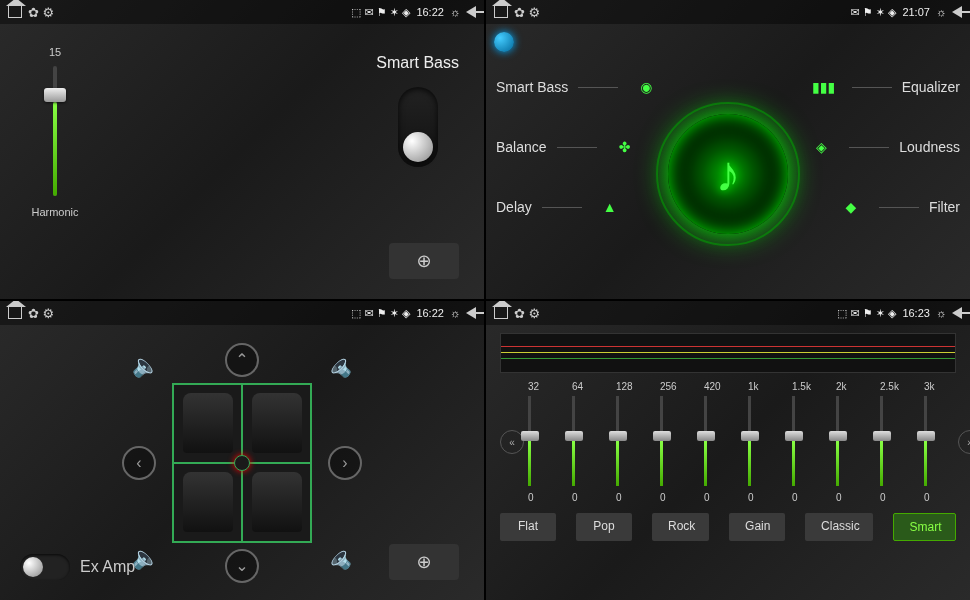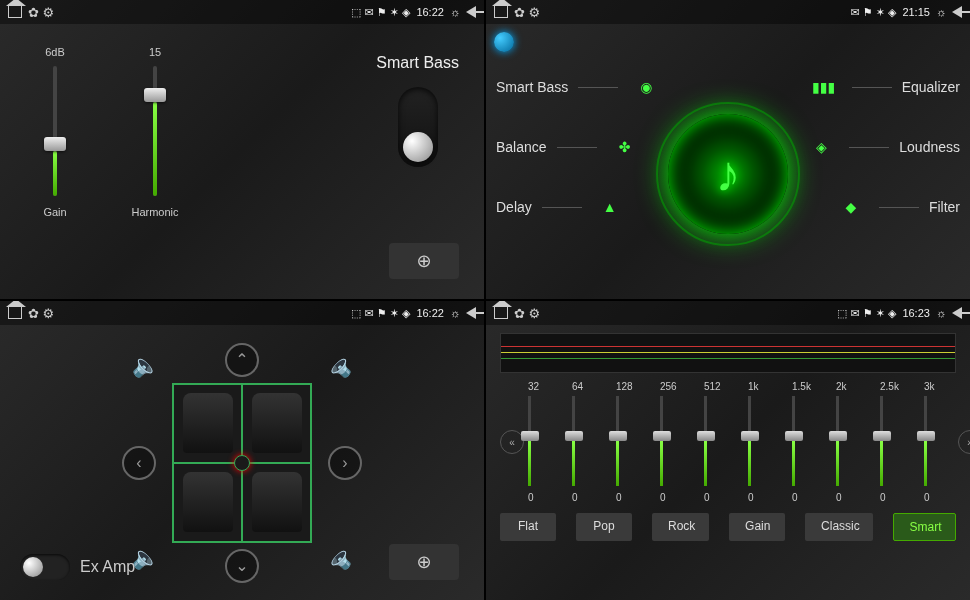--- a/index.html
+++ b/index.html
@@ -80,28 +80,20 @@
     <div class="status-right">
       <span>⬚ ✉ ⚑ ✶ ◈</span>
       <span>16:22</span>
       <span class="sun-icon">☼</span>
       <span class="back-arrow"></span>
     </div>
   </div>
   <div class="content">
     <div class="p1-sliders" id="p1-sliders">
         <div class="slider-col">
-    <div class="slider-val">6dB</div>
-    <div class="slider-track">
-      <div class="slider-fill" style="height:35%"></div>
-      <div class="slider-knob" style="bottom:35%"></div>
-    </div>
-    <div class="slider-label">Gain</div>
-        </div>
-        <div class="slider-col">
     <div class="slider-val">15</div>
     <div class="slider-track">
       <div class="slider-fill" style="height:72%"></div>
       <div class="slider-knob" style="bottom:72%"></div>
     </div>
     <div class="slider-label">Harmonic</div>
         </div>
       </div>
     <div class="p1-right">
       <div class="p1-title">Smart Bass</div>
@@ -116,21 +108,21 @@
 </div>
 
 <div class="panel">
   <div class="status-bar">
     <div class="status-left">
       <span class="home-icon"></span>
       <span class="gear-icon">✿ ⚙</span>
     </div>
     <div class="status-right">
       <span>✉ ⚑ ✶ ◈</span>
-      <span>21:15</span>
+      <span>21:07</span>
       <span class="sun-icon">☼</span>
       <span class="back-arrow"></span>
     </div>
   </div>
   <div class="content p2-content">
     <div class="blue-dot"></div>
     <div class="p2-center">
       <span class="note">♪</span>
     </div>
     <div class="p2-item" style="left:10px;top:45px">
@@ -275,21 +267,21 @@
           </div>
           <div class="eq-band">
     <div class="eq-freq">256</div>
     <div class="eq-track">
       <div class="eq-fill" style="height:50%"></div>
       <div class="eq-knob" style="bottom:50%"></div>
     </div>
     <div class="eq-val">0</div>
           </div>
           <div class="eq-band">
-    <div class="eq-freq">512</div>
+    <div class="eq-freq">420</div>
     <div class="eq-track">
       <div class="eq-fill" style="height:50%"></div>
       <div class="eq-knob" style="bottom:50%"></div>
     </div>
     <div class="eq-val">0</div>
           </div>
           <div class="eq-band">
     <div class="eq-freq">1k</div>
     <div class="eq-track">
       <div class="eq-fill" style="height:50%"></div>

